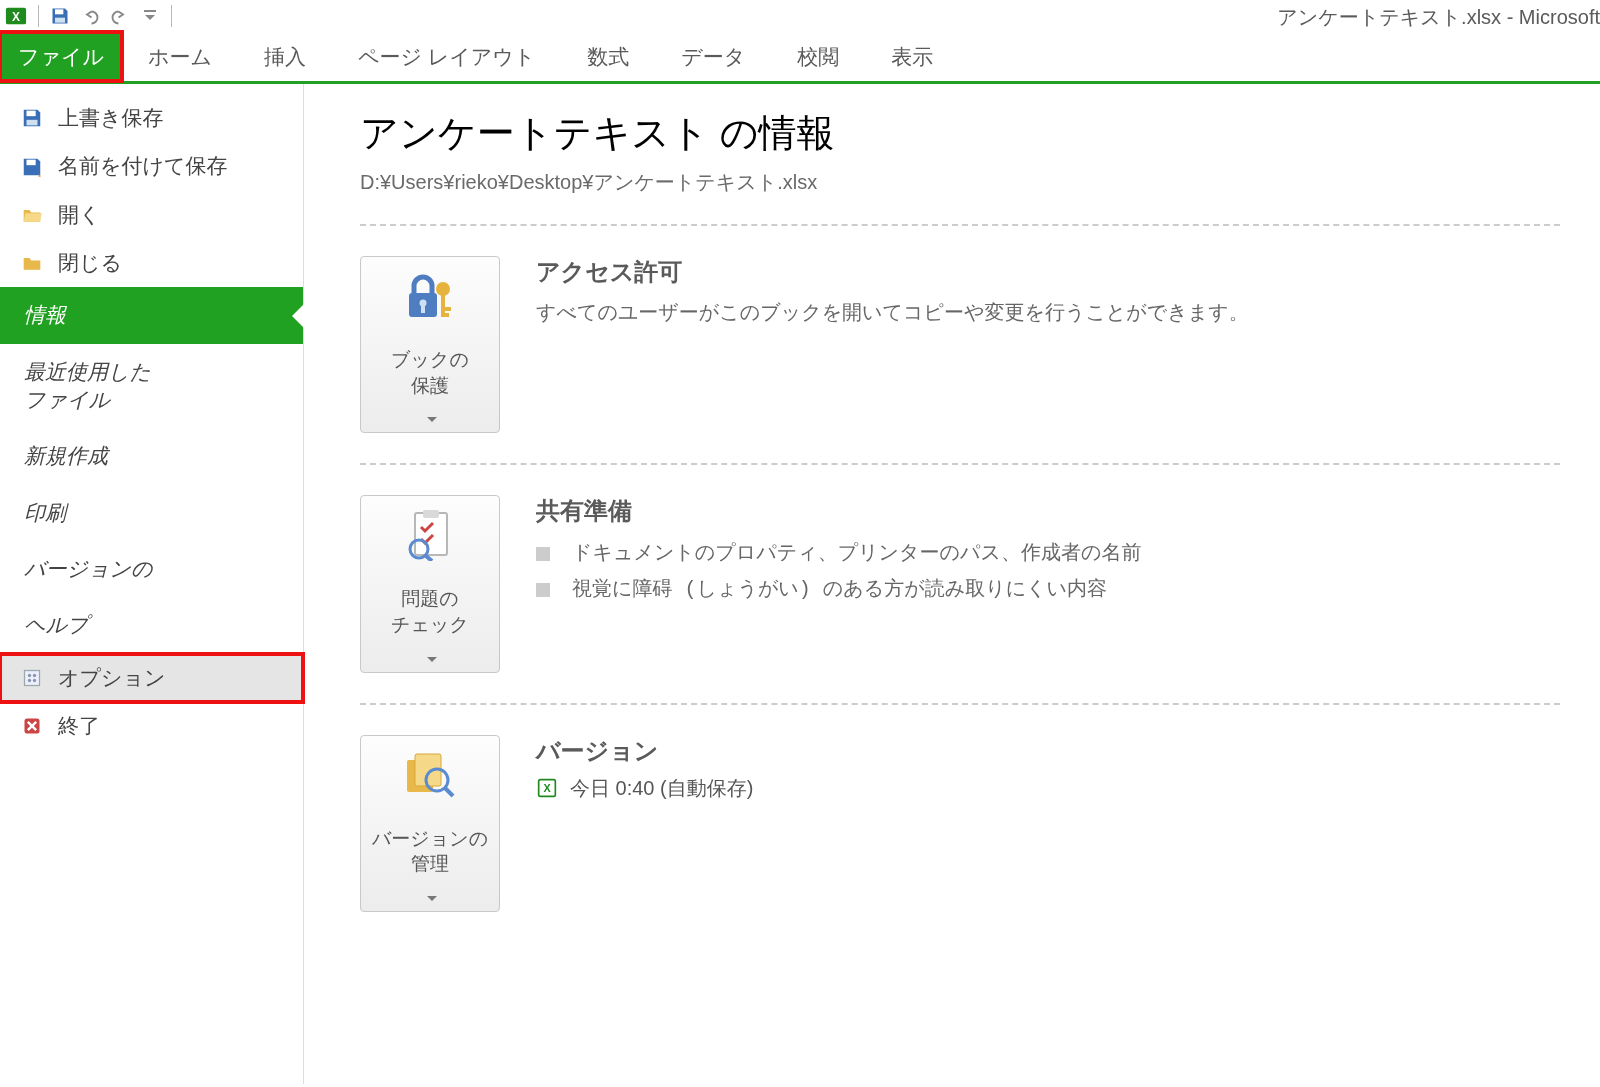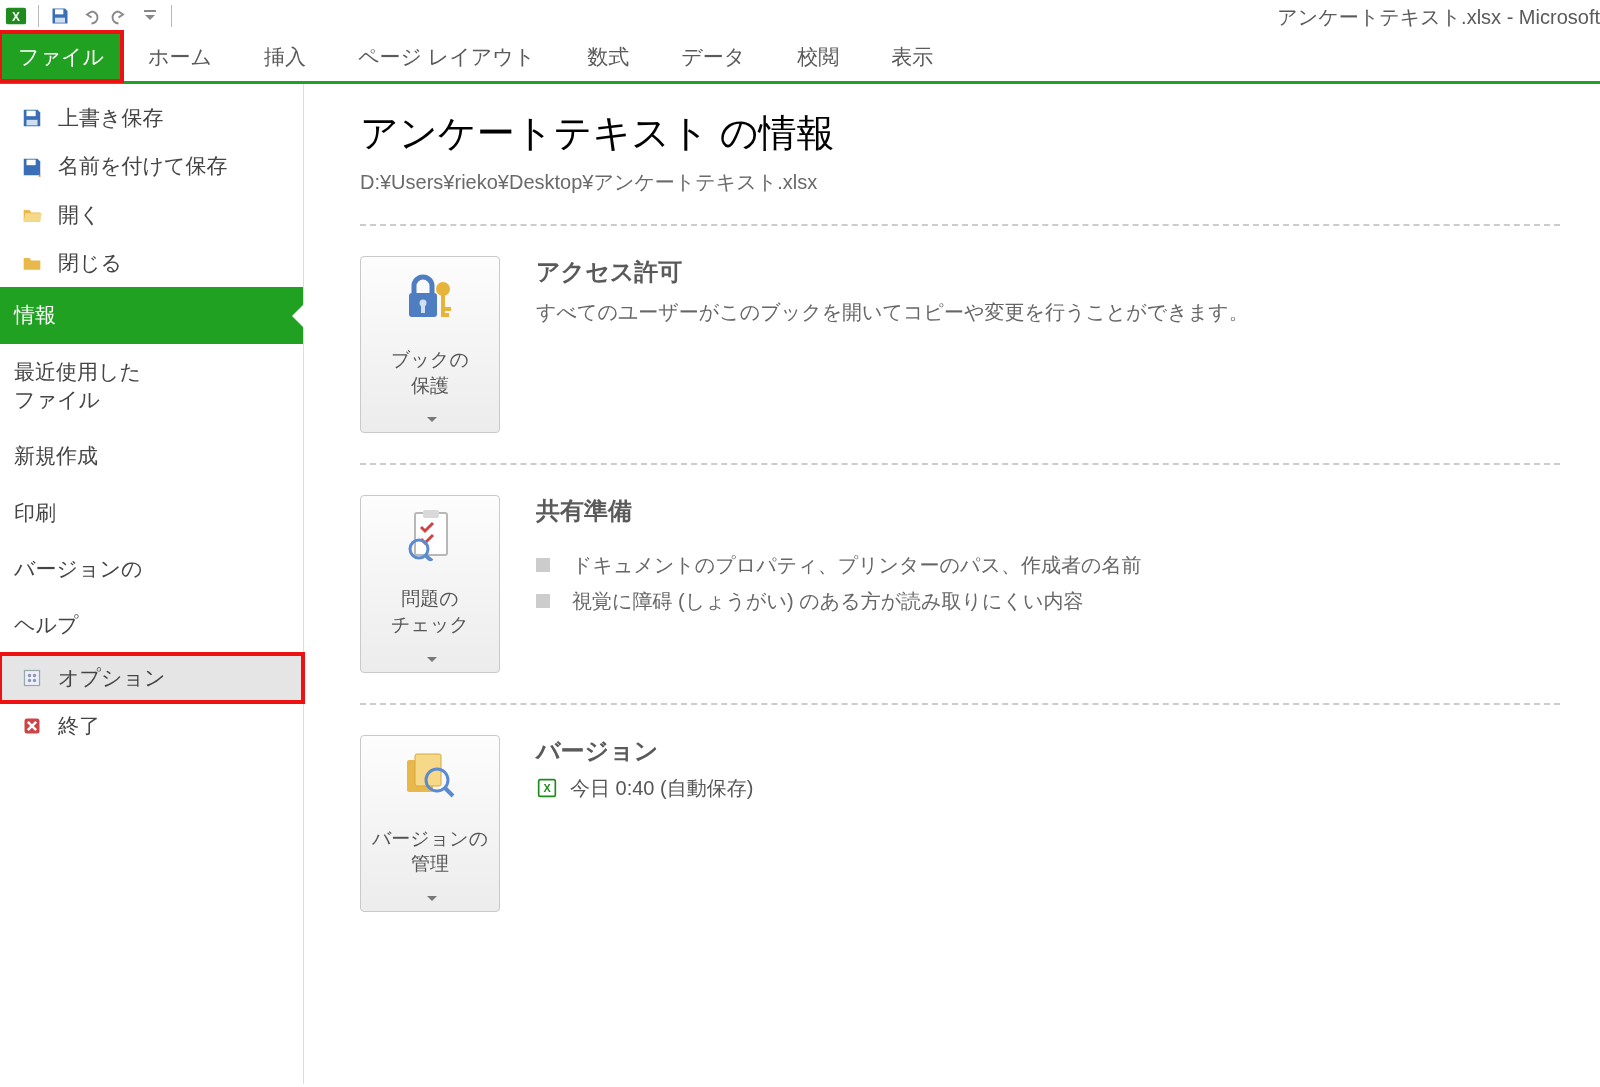--- a/index.html
+++ b/index.html
@@ -76,21 +76,21 @@
   padding-top: 10px;
 }
 .bs-item {
   display: flex; align-items: center;
   padding: 10px 20px;
   font-size: 21px;
   color: #444;
   gap: 14px;
   line-height: 1.35;
 }
-.bs-item.noicon { padding-left: 14px; }
+.bs-item.noicon { padding-left: 24px; font-style: italic; }
 .bs-item.tall { padding-top: 14px; padding-bottom: 14px; }
 .bs-item.selected {
   background: #21a121;
   color: #fff;
   position: relative;
 }
 .bs-item.selected::after {
   content: "";
   position: absolute;
   right: -1px; top: 50%;
@@ -172,21 +172,22 @@
   color: #5a5a5a;
   margin-bottom: 8px;
   font-weight: bold;
 }
 .info-desc {
   font-size: 20px;
   color: #666;
   line-height: 1.6;
 }
 .info-list {
-  margin-top: 20px;
+  margin-top: 9px;
+  font-family: Liberation Mono, monospace;
 }
 .info-list .li {
   display: flex;
   align-items: center;
   gap: 22px;
   font-size: 20px;
   color: #666;
   line-height: 1.8;
 }
 .info-list .bullet {

